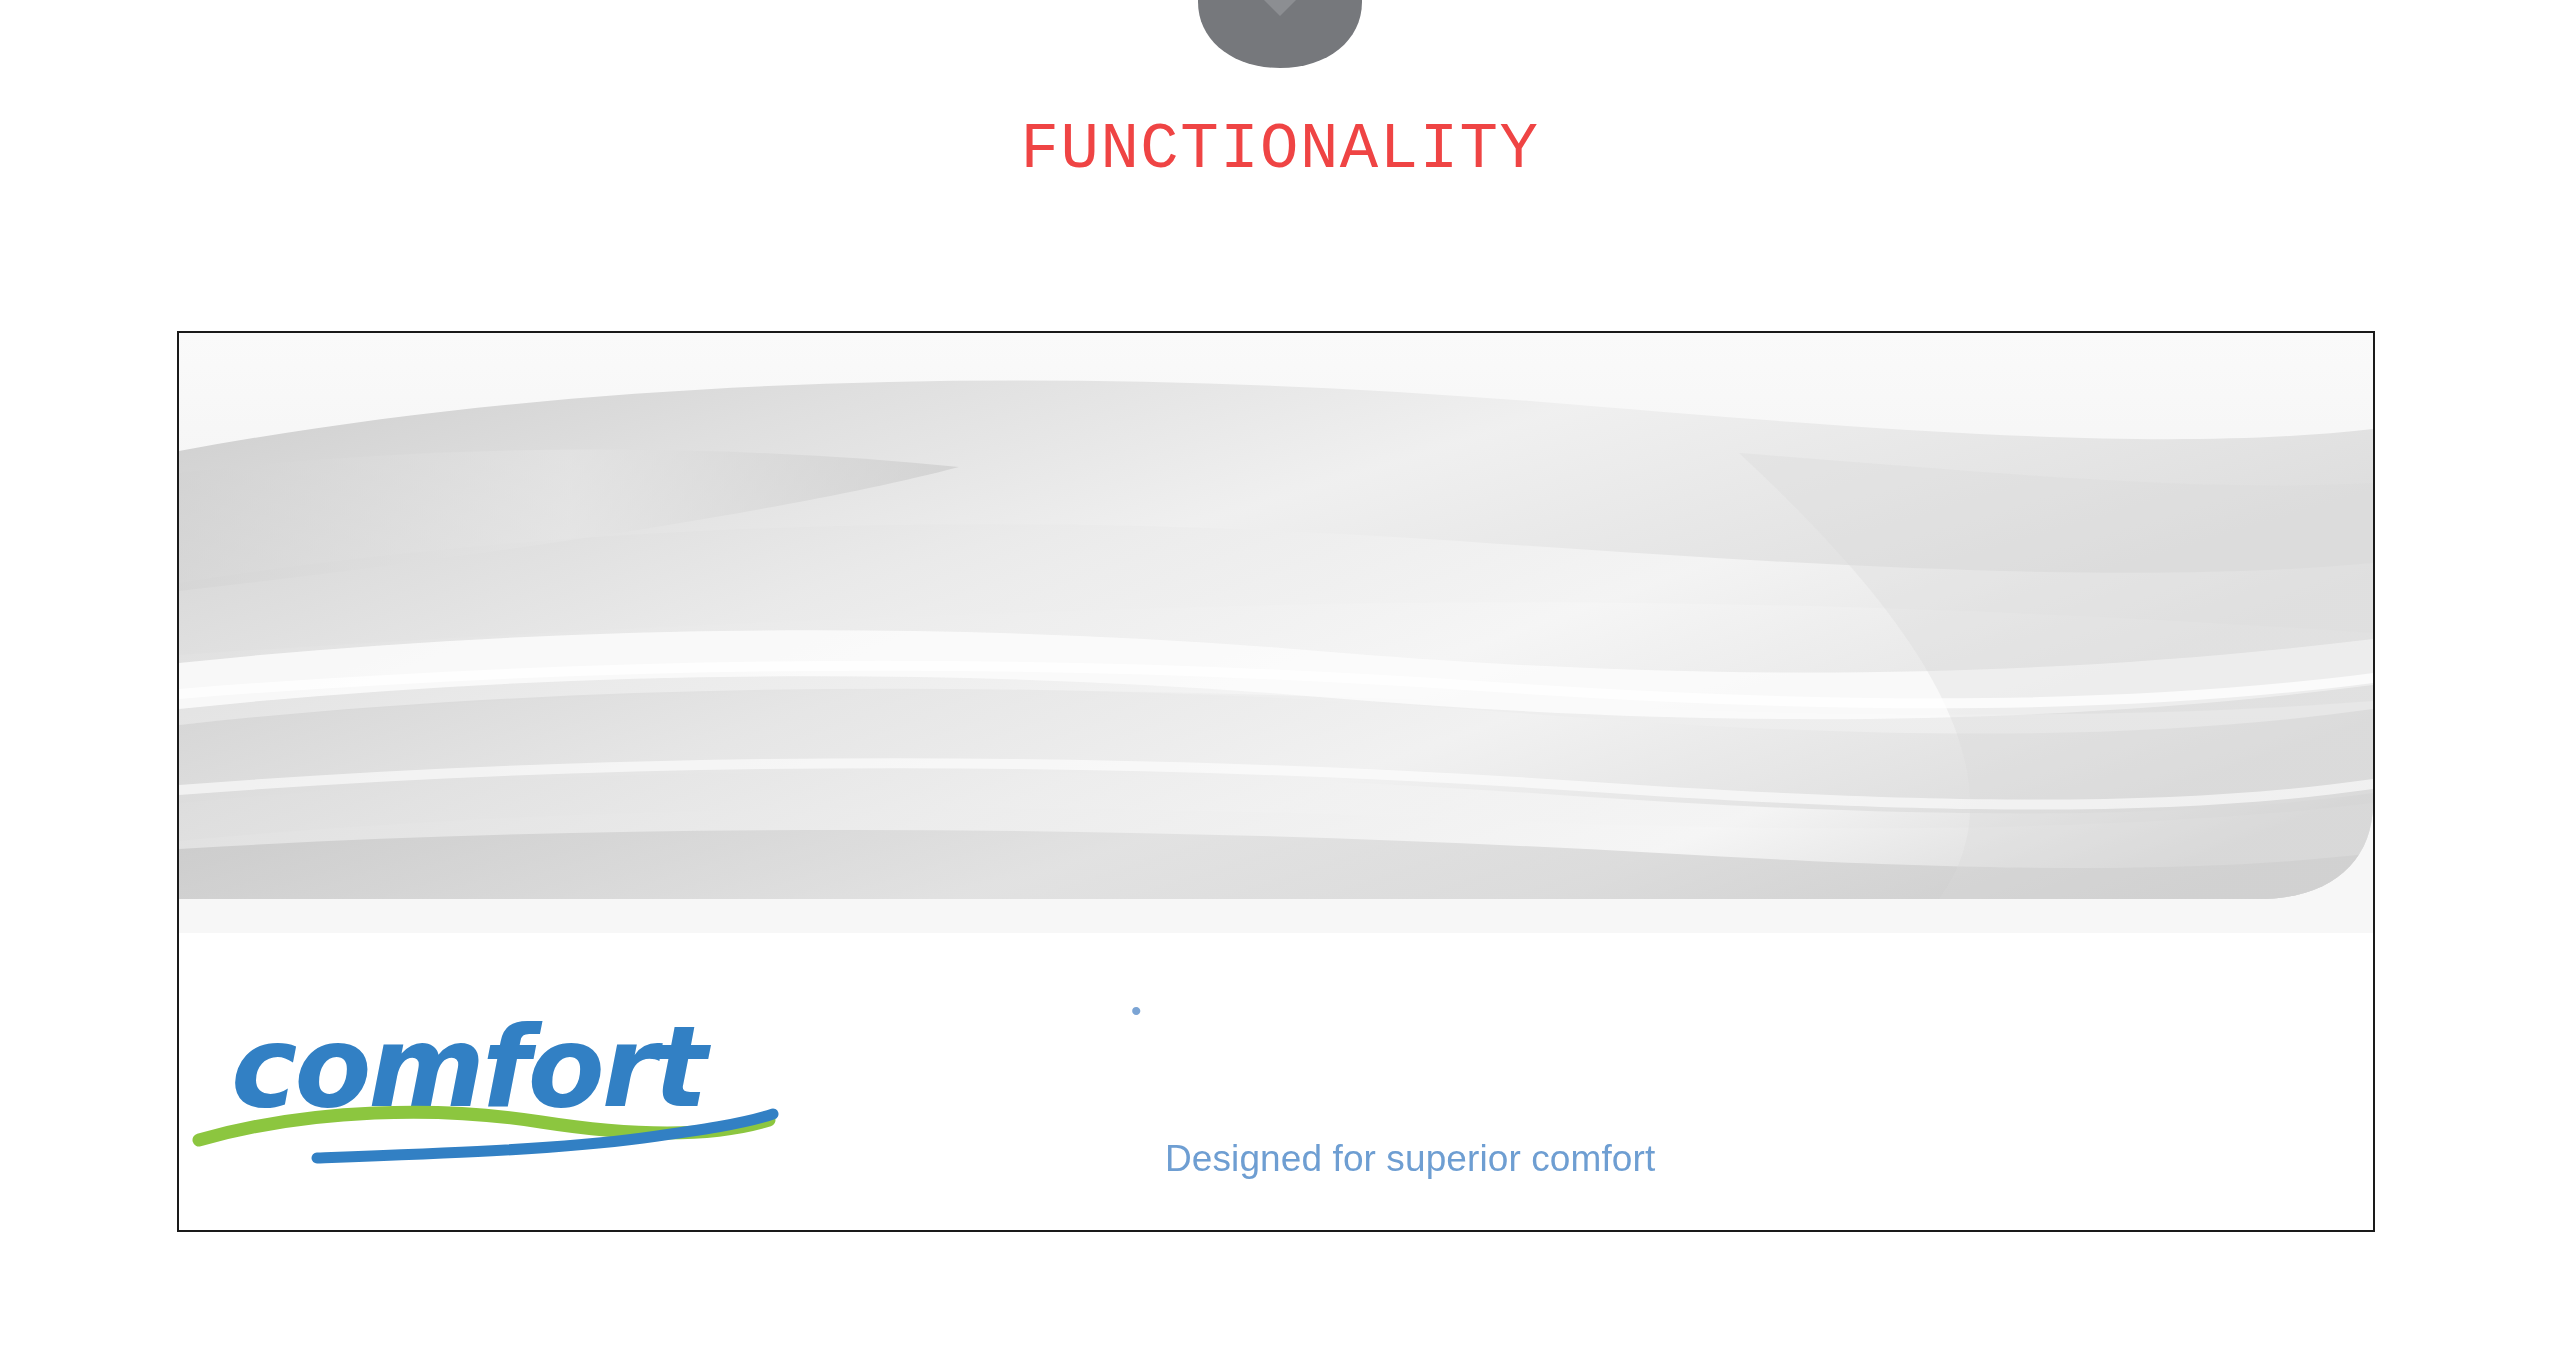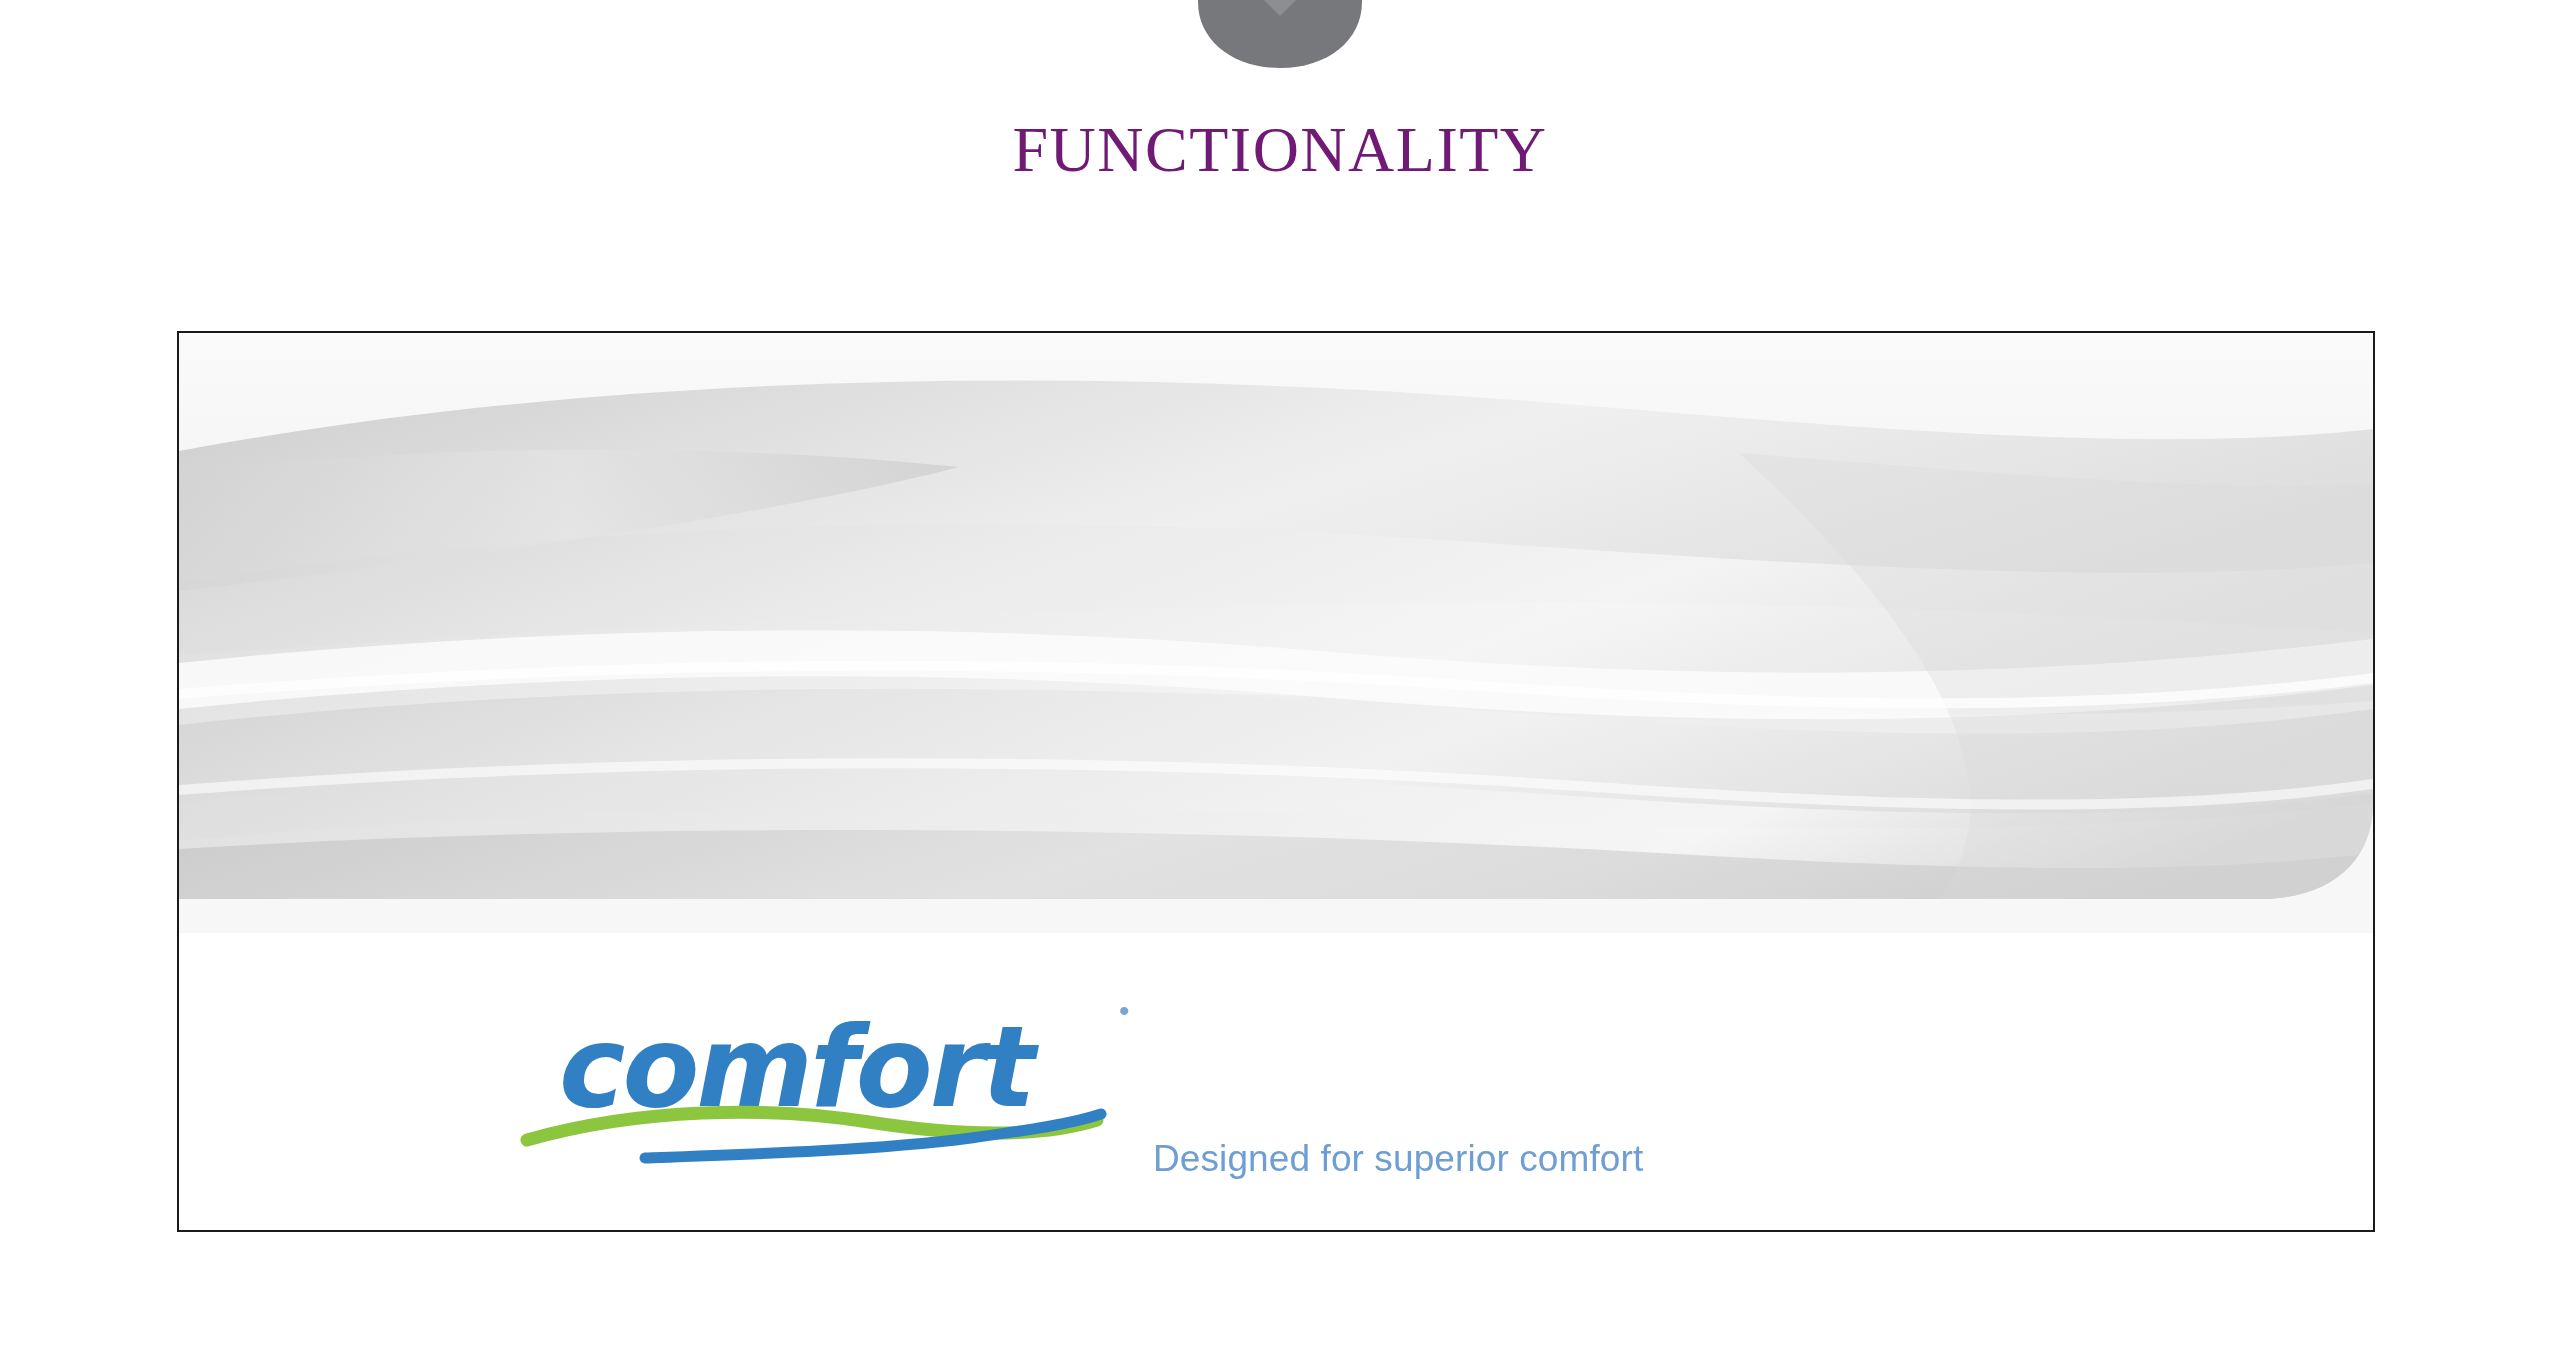--- a/index.html
+++ b/index.html
@@ -25,25 +25,25 @@
   }
   .badge-svg { display: block; width: 164px; height: 140px; }
 
   
   .section-title {
     position: absolute;
     left: 0;
     top: 118px;
     width: 2560px;
     text-align: center;
-    font-family: Liberation Serif, serif;
+    font-family: Liberation Mono, monospace;
     font-size: 64px;
     font-weight: 300;
     letter-spacing: 1.5px;
-    color: #701a75;
+    color: #ef4444;
     line-height: 1;
     white-space: nowrap;
   }
 
   
   .card {
     position: absolute;
     left: 177px;
     top: 331px;
     width: 2198px;
@@ -75,21 +75,22 @@
     height: 297px;
     display: flex;
     flex-direction: row;
     align-items: flex-start;
   }
 
   .logo-block {
     width: 940px;
     padding-top: 55px;
     display: flex;
-    justify-content: flex-end;
+    justify-content: flex-start;
+    padding-left: 12px;
   }
   .logo-svg { display: block; width: 600px; height: 180px; }
 
   .bullets-block {
     flex: 1;
     padding-top: 53px;
   }
   .bullet-list {
     list-style: none;
     margin: 0;

